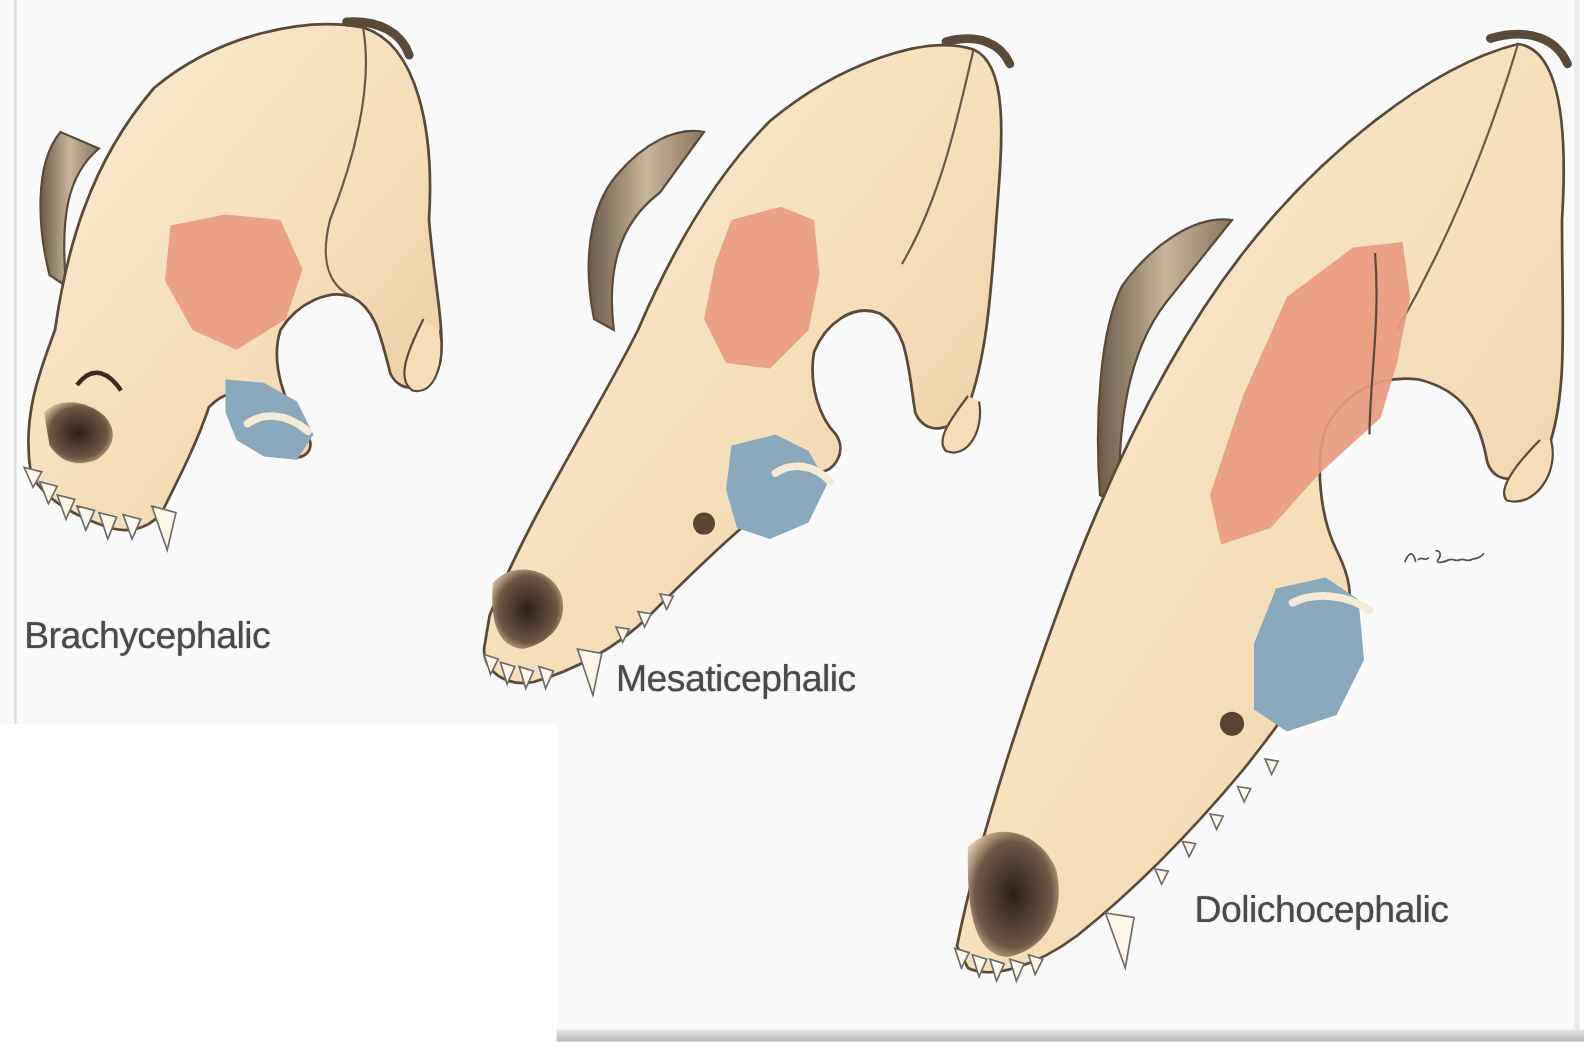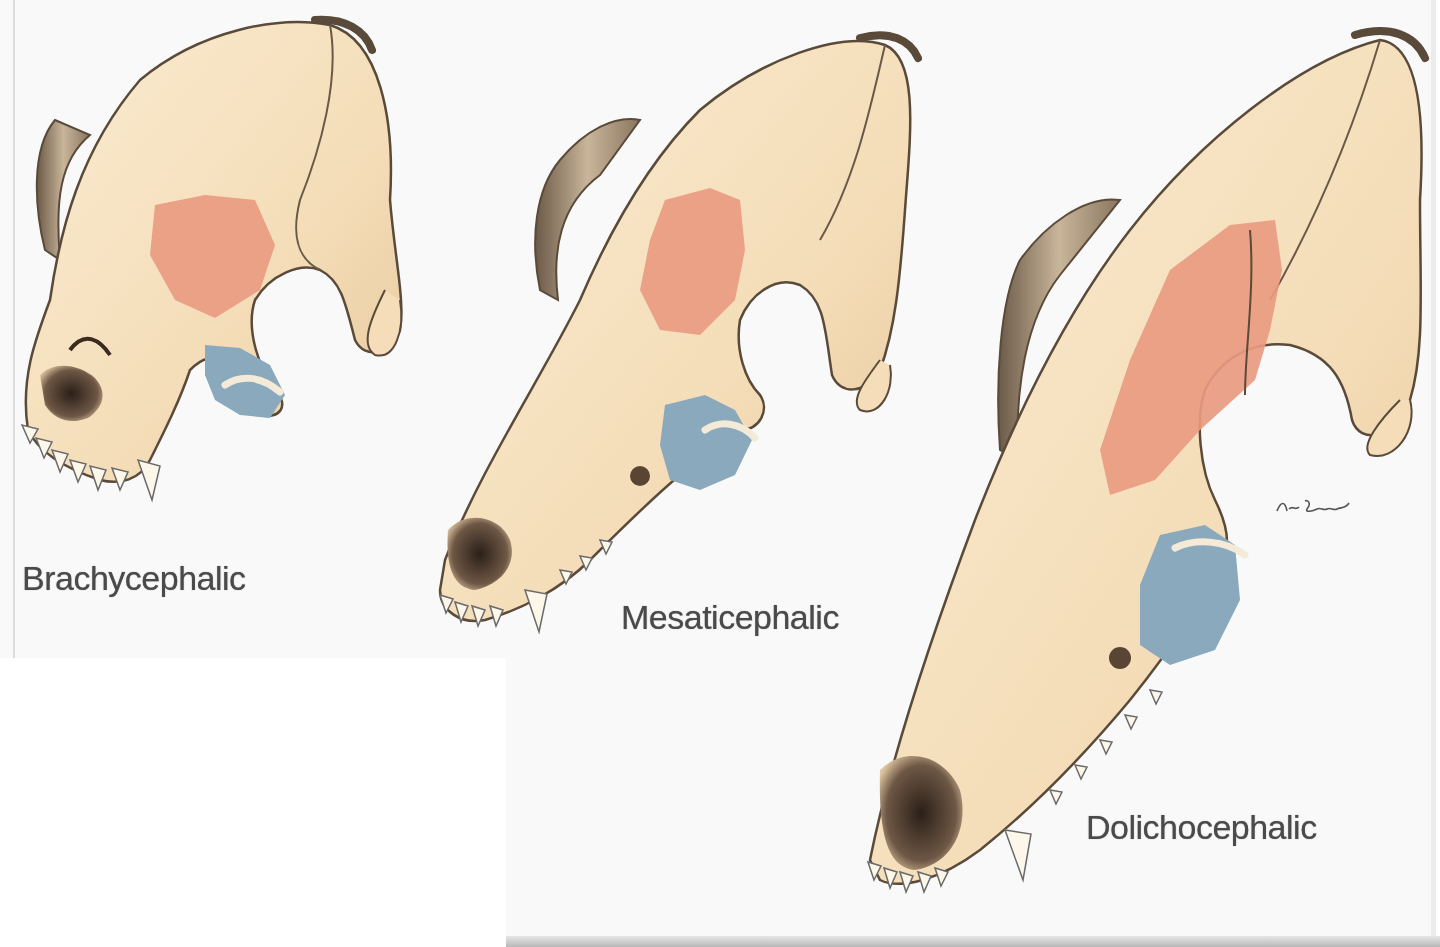--- a/index.html
+++ b/index.html
@@ -129,18 +129,18 @@
         <path d="M1075 765 l6 14 l6 -12 Z"></path>
         <path d="M1100 740 l6 14 l6 -12 Z"></path>
       <path d="M1125 715 l6 14 l6 -12 Z"></path>
         <path d="M1150 690 l6 14 l6 -12 Z"></path>
     </g>
     <path d="M1400 400 C1380 420 1360 445 1370 455 C1395 462 1418 430 1410 400" fill="#f4ddb8" stroke="#5a4a3a" stroke-width="2"></path>
   </g>
 </svg>
 
 <div class="label" style="left:22px; top:515px;margin-top:44px;">Brachycephalic</div>
-<div class="label" style="left:621px; top:598px;">Mesaticephalic</div>
+<div class="label" style="left:560px; top:598px;">Mesaticephalic</div>
 <div class="label" style="left:1086px; top:808px;">Dolichocephalic</div>
 
 <svg class="signature" viewBox="0 0 78 20">
   <path d="M2 14 C6 4 10 4 12 14 M14 12 C18 8 20 14 24 10 M30 4 C34 2 36 8 32 12 C30 16 38 14 42 12 C46 10 48 14 52 12 C56 10 58 14 62 12 C66 10 70 12 74 6" fill="none" stroke="#555" stroke-width="1.6"></path>
 </svg>
 
 </body></html>

